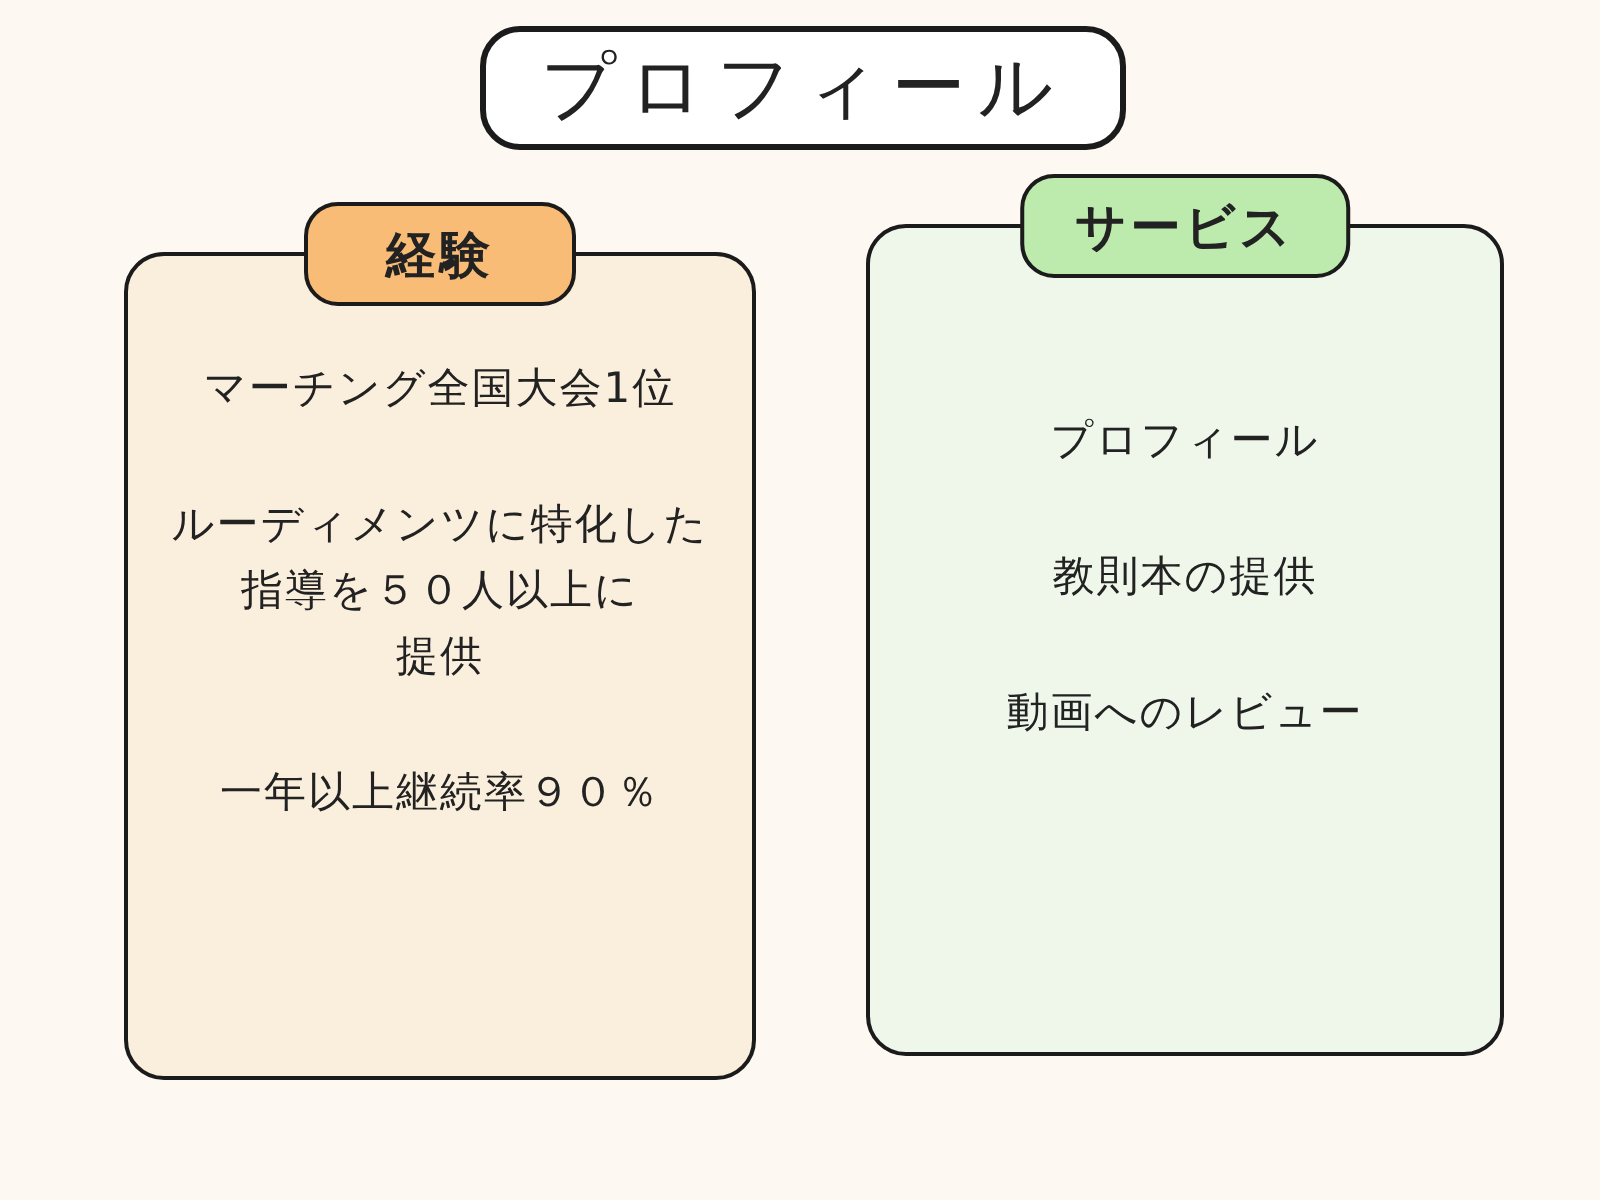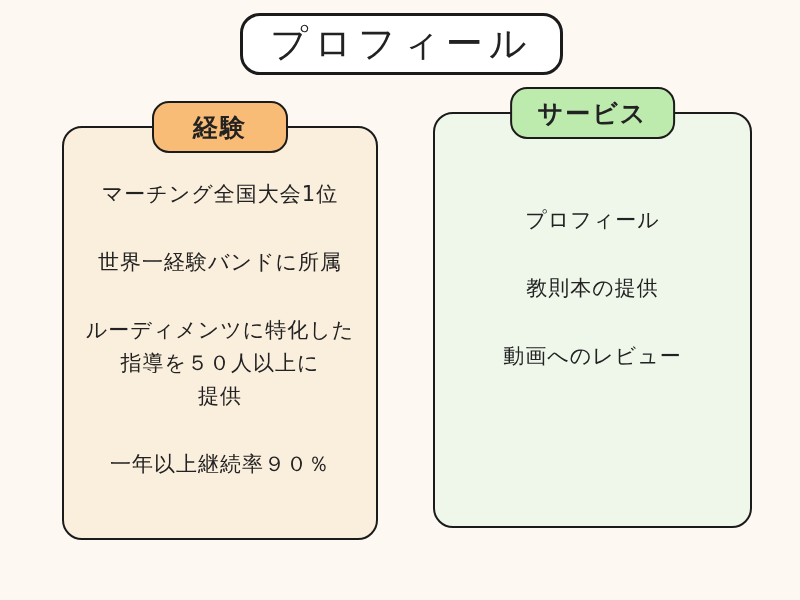--- a/index.html
+++ b/index.html
@@ -99,21 +99,20 @@
   <div class="title-box">
     <span>プロフィール</span>
   </div>
 
   <section class="card card-experience">
     <div class="badge badge-experience">
       <span>経験</span>
     </div>
     <div class="items">
       <div class="item">マーチング全国大会1位</div>
-      <div class="item">世界一経験バンドに所属</div>
       <div class="item">ルーディメンツに特化した
 指導を５０人以上に
 提供</div>
       <div class="item">一年以上継続率９０％</div>
     </div>
   </section>
 
   <section class="card card-services">
     <div class="badge badge-services">
       <span>サービス</span>

